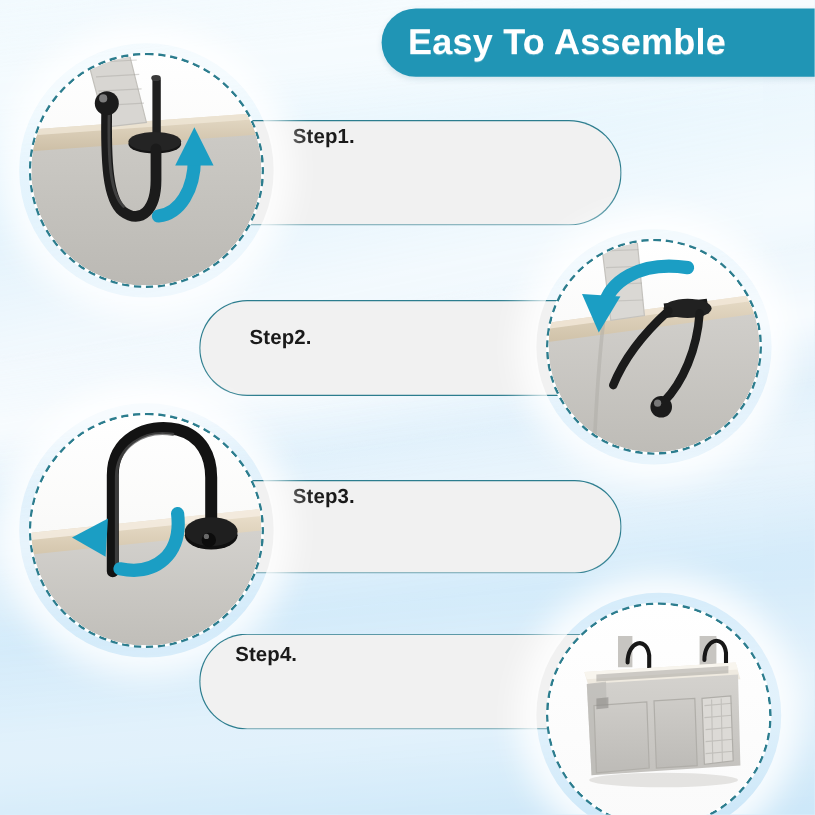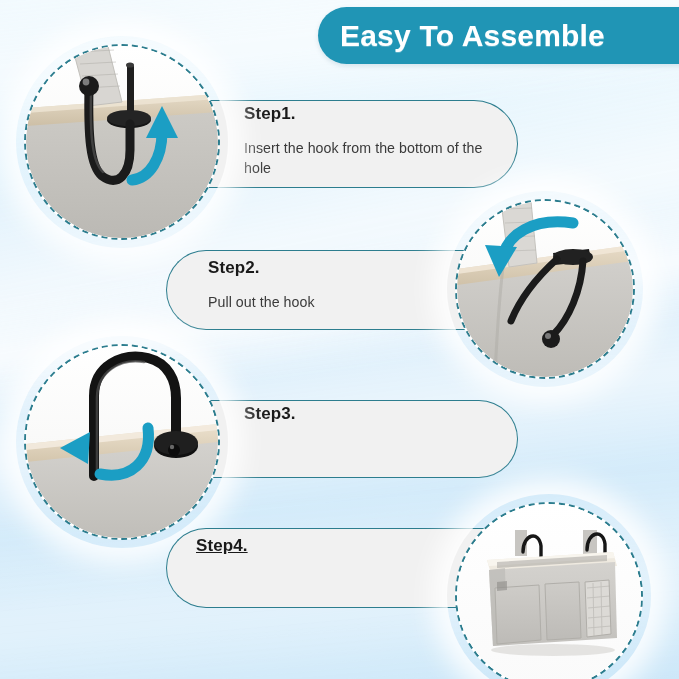--- a/index.html
+++ b/index.html
@@ -83,21 +83,20 @@
   <div class="wave w3"></div>
   <div class="wave w4"></div>
 
   <div id="banner">
     <span id="banner-text">Easy To Assemble</span>
   </div>
 
   <div class="step-box round-right" style="left:196px;top:100px;width:322px;height:88px;">
   </div>
   <div class="step-title" style="left:244px;top:104px;">Step1.</div>
-  <div class="step-desc" style="left:244px;top:138px;width:240px;">Insert the hook from the bottom of the hole</div>
 
   <div class="glow" style="left:16px;top:36px;width:212px;height:212px;"></div>
   <div class="photo" style="left:24px;top:44px;width:196px;height:196px;">
     <div class="photo-inner">
       <svg class="ph-svg" width="192" height="192" viewBox="0 0 192 192">
         <defs>
           <linearGradient id="s1bg" x1="0" y1="0" x2="0" y2="1">
             <stop offset="0" stop-color="#ffffff"></stop>
               <stop offset="1" stop-color="#f4f4f2"></stop>
           </linearGradient>
@@ -141,22 +140,21 @@
         <g>
           <path d="M106 134 C124 132 136 112 136 86" fill="none" stroke="#1b9ec4" stroke-width="11" stroke-linecap="round"></path>
           <path d="M120 92 L136 60 L152 92 Z" fill="#1b9ec4"></path>
         </g>
       </svg>
     </div>
   </div>
 
   <div class="step-box round-left" style="left:166px;top:250px;width:322px;height:80px;">
   </div>
-  <div class="step-title" style="left:208px;top:258px;">Step2.</div>
-  <div class="step-desc" style="left:208px;top:292px;width:250px;">Pull out the hook</div>
+  <div class="step-title" style="left:208px;top:272px;">Step2.</div>
 
   <div class="glow" style="left:447px;top:191px;width:196px;height:196px;"></div>
   <div class="photo" style="left:455px;top:199px;width:180px;height:180px;">
     <div class="photo-inner">
       <svg class="ph-svg" width="176" height="176" viewBox="0 0 176 176">
         <defs>
           <linearGradient id="s2bg" x1="0" y1="0" x2="0" y2="1">
             <stop offset="0" stop-color="#ffffff"></stop>
               <stop offset="1" stop-color="#f3f3f1"></stop>
           </linearGradient>
@@ -240,21 +238,21 @@
         <g>
           <path d="M122 82 C126 116 104 134 74 128" fill="none" stroke="#1b9ec4" stroke-width="11" stroke-linecap="round"></path>
           <path d="M34 102 L64 86 L62 118 Z" fill="#1b9ec4"></path>
         </g>
       </svg>
     </div>
   </div>
 
   <div class="step-box round-left" style="left:166px;top:528px;width:322px;height:80px;">
   </div>
-  <div class="step-title" style="left:196px;top:536px;text-decoration:underline;">Step4.</div>
+  <div class="step-title" style="left:196px;top:536px;">Step4.</div>
 
   <div class="glow" style="left:447px;top:494px;width:204px;height:204px;"></div>
   <div class="photo" style="left:455px;top:502px;width:188px;height:188px;">
     <div class="photo-inner">
       <svg class="ph-svg" width="184" height="184" viewBox="0 0 184 184">
         <defs>
           <linearGradient id="s4bg" x1="0" y1="0" x2="0" y2="1">
             <stop offset="0" stop-color="#ffffff"></stop>
               <stop offset="1" stop-color="#fafafa"></stop>
           </linearGradient>

